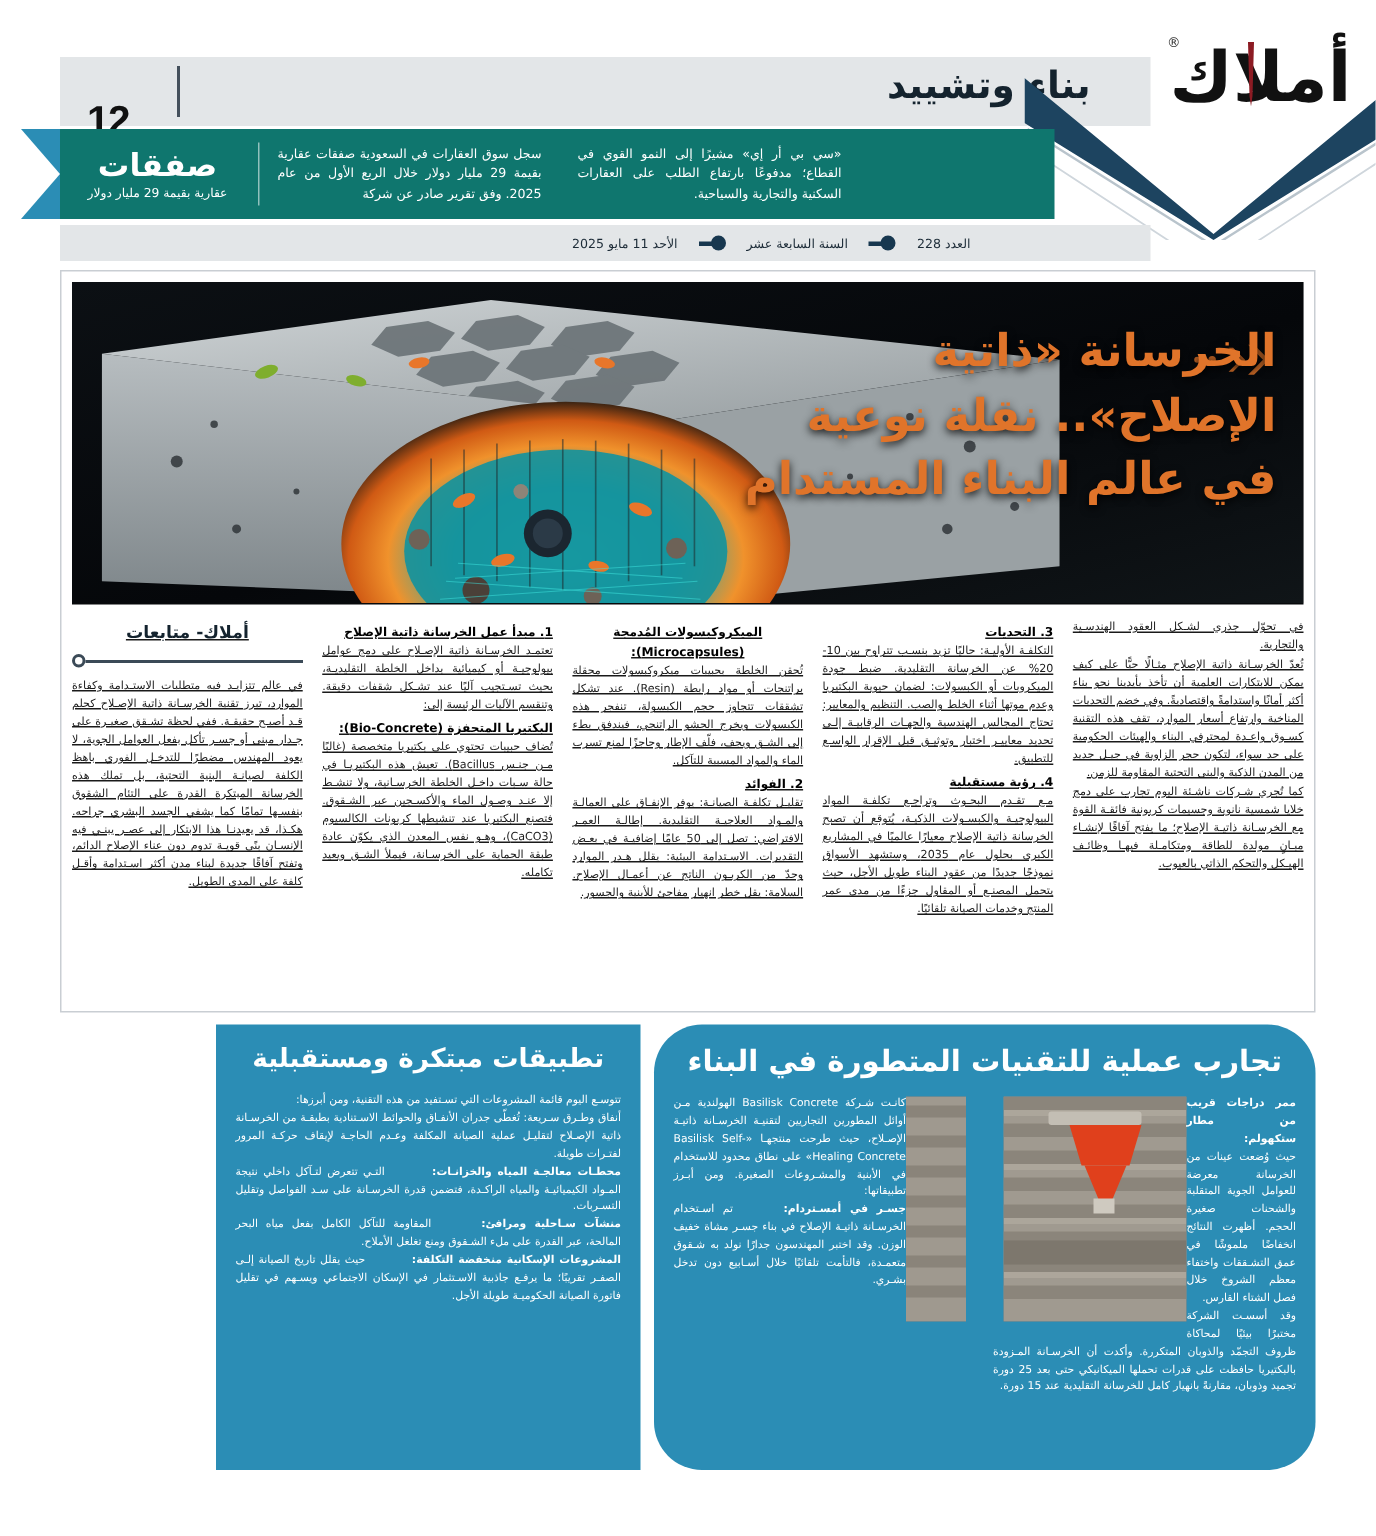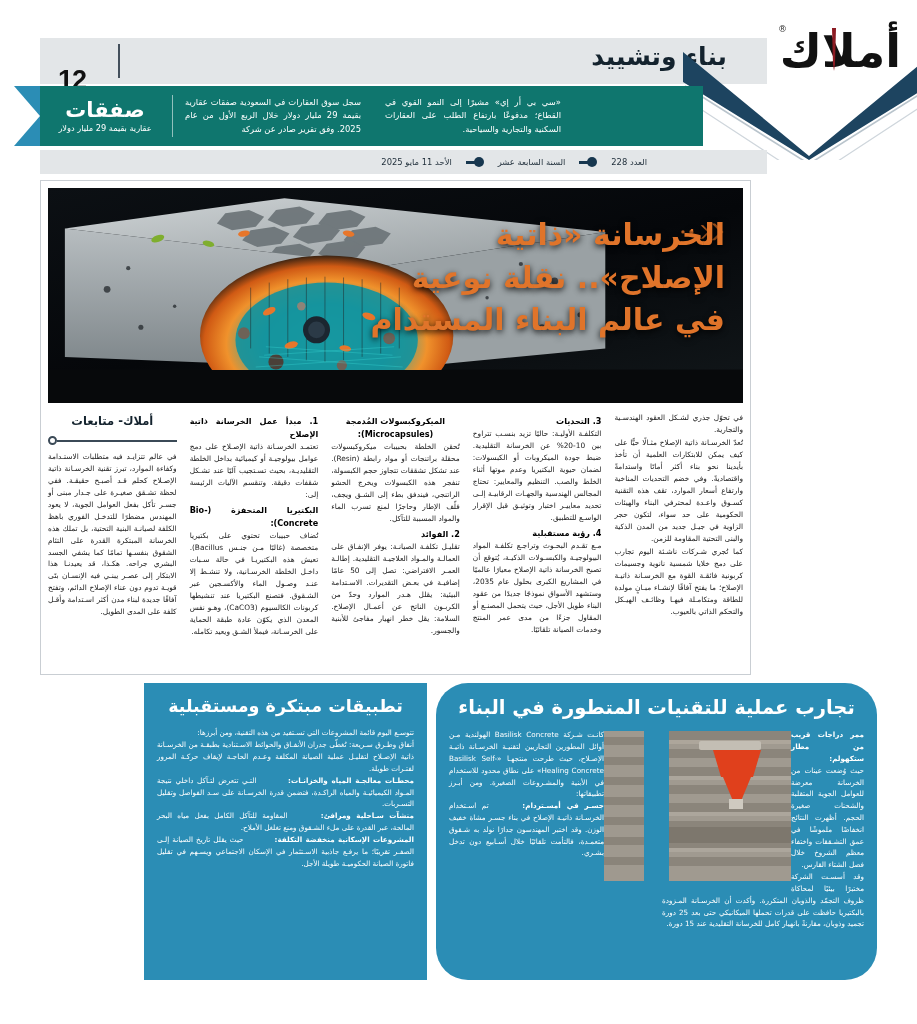--- a/index.html
+++ b/index.html
@@ -64,35 +64,35 @@
     display: flex; flex-direction: row; align-items: center; justify-content: flex-start;
     padding: 0 120px 0 14px; gap: 14px;
   }
   .datestrip span { font-size: 8.4px; color: #1d2c38; }
   .dot-sep { position: relative; width: 18px; height: 10px; }
   .dot-sep i { position: absolute; right: 0; top: 0; width: 10px; height: 10px; border-radius: 50%; background: #17374f; }
   .dot-sep b { position: absolute; left: 0; top: 4px; width: 9px; height: 2.5px; background: #17374f; }
 
   
   .feature {
-    position: absolute; left: 40px; top: 180px; width: 711px; height: 495px;
+    position: absolute; left: 40px; top: 180px; width: 837px; height: 495px;
     border: 1px solid #c9ced3; background: #fff; padding: 7px;
   }
   .hero { position: relative; width: 100%; height: 215px; overflow: hidden; background: #07090b; }
   .hero-img { position: absolute; inset: 0; }
   .headline {
     position: absolute; right: 18px; top: 26px; width: 370px;
     text-align: right; color: #e0742a;
     font-size: 30px; font-weight: bold; line-height: 1.42;
     text-shadow: 0 2px 6px rgba(0,0,0,.85);
   }
   .cols {
     margin-top: 9px; display: flex; flex-direction: row; gap: 13px; height: 252px;
   }
-  .col { width: 197px; font-size: 7.4px; line-height: 1.62; color: #1a1a1a; text-align: justify; }
+  .col { width: 197px; font-size: 7.4px; line-height: 1.62; color: #1a1a1a; text-align: justify; text-decoration: underline; }
   .byline { font-size: 11.5px; font-weight: bold; color: #14232e; text-align: center; margin-bottom: 5px; }
   .byline-rule { position: relative; height: 9px; margin-bottom: 6px; }
   .byline-rule i { position: absolute; right: 0; left: 9px; top: 4px; height: 2px; background: #3b4a57; }
   .byline-rule b { position: absolute; left: 0; top: 0; width: 9px; height: 9px; border: 2px solid #3b4a57; border-radius: 50%; background: #fff; }
   .sub { font-weight: bold; font-size: 8.1px; color: #000; display: block; margin-top: 3px; }
   .col p { margin-bottom: 1px; }
 
   
   .bottom { position: absolute; left: 40px; top: 683px; width: 837px; height: 297px; display: flex; gap: 9px; }
   .tealbox { background: #2b8db5; color: #fff; padding: 12px 13px 10px; }

